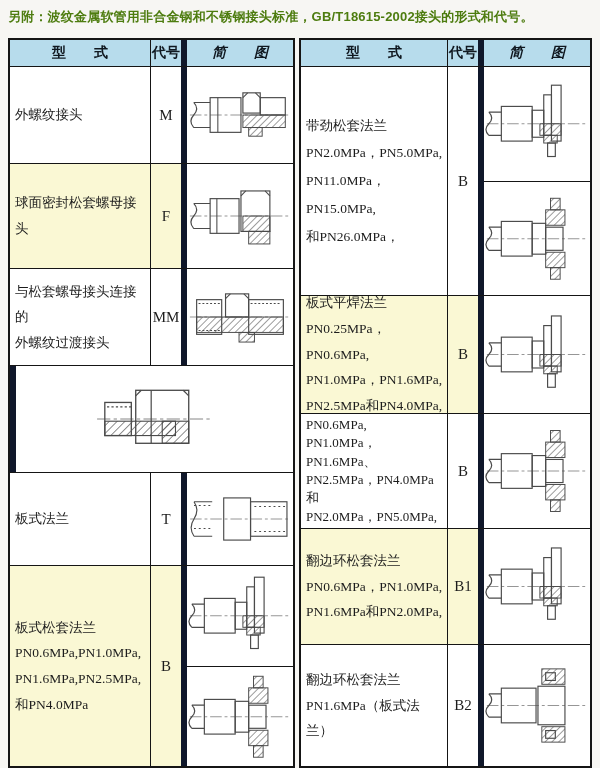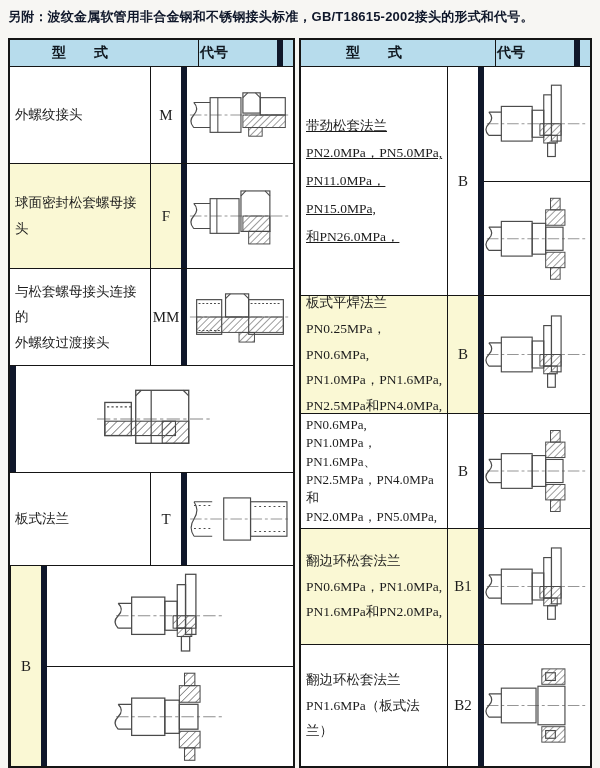--- a/index.html
+++ b/index.html
@@ -1,40 +1,40 @@
 <!DOCTYPE html>
 <html><head>
 <meta charset="utf-8">
 <style>
   html,body{margin:0;padding:0;}
   body{background:#f7f6f3;width:600px;height:768px;overflow:hidden;}
   .page{position:relative;width:600px;height:768px;background:#f7f6f3;
         font-family:"Liberation Serif",serif;color:#1c1c1c;}
   .title{position:absolute;top:8px;left:8px;width:586px;
          font-family:"Liberation Sans",sans-serif;font-weight:bold;
-         font-size:13px;letter-spacing:.2px;color:#0f172a;white-space:nowrap;}
+         font-size:13px;letter-spacing:.2px;color:#4d7c0f;white-space:nowrap;}
   .tables{position:absolute;top:38px;left:8px;display:flex;gap:4px;}
   .tbl{box-sizing:border-box;border:2px solid #151515;background:#fff;height:730px;}
   .tbl.left{width:287px;}
   .tbl.right{width:293px;}
-  .hrow{display:flex;height:26px;background:#b7dcec;gap:48px;}
+  .hrow{display:flex;height:26px;background:#b7dcec;}
   .row{display:flex;border-top:1px solid #151515;background:#fff;}
   .cell{box-sizing:border-box;display:flex;align-items:center;justify-content:center;
         font-size:13.5px;overflow:hidden;}
   .cell.type{justify-content:flex-start;text-align:left;
              padding:2px 4px 2px 5px;white-space:pre-line;line-height:1.9;}
   .cell.code{width:31px;border-left:1px solid #151515;font-size:15px;text-align:right;}
   .cell.diag{flex:1;border-left:6px solid #0f172a;flex-direction:column;
              align-items:stretch;justify-content:stretch;padding:0;font-style:italic;}
   .tbl.left .cell.type{width:140px;}
   .tbl.right .cell.type{width:146px;}
   .hrow .cell{font-weight:bold;font-size:14px;color:#101820;white-space:pre;
               justify-content:center;padding:0;line-height:1;}
   .row.y .type,.row.y .code{background:#faf8d4;}
-  .row .type.wide{line-height:2.05;text-decoration:underline;}
+  .row .type.wide{line-height:2.05;}
   .row .type.tight{line-height:1.42;font-size:13px;padding-top:4px;padding-bottom:4px;}
   .dsub{flex:1;display:flex;align-items:center;justify-content:center;min-height:0;}
   .dsub + .dsub{border-top:1px solid #151515;}
   .dsub svg{width:100%;height:100%;display:block;}
 </style>
 </head>
 <body>
 
 <div class="page">
   <div class="title">另附：波纹金属软管用非合金钢和不锈钢接头标准，GB/T18615-2002接头的形式和代号。</div>
@@ -168,20 +168,24 @@
                 <line x1="70" y1="35" x2="102" y2="35" stroke="#4a4a4a" stroke-width="1.1" stroke-dasharray="2 3"></line>
                 <line x1="70" y1="61" x2="102" y2="61" stroke="#4a4a4a" stroke-width="1.1" stroke-dasharray="2 3"></line>
                 <line x1="7" y1="34" x2="24" y2="34" stroke="#4a4a4a" stroke-width="1.1" stroke-dasharray="2 3"></line>
                 <line x1="7" y1="58" x2="24" y2="58" stroke="#4a4a4a" stroke-width="1.1" stroke-dasharray="2 3"></line>
               </svg>
             </div>
         </div>
       </div>
 
       <div class="row y" style="height:200px">
+        <div class="cell type">板式松套法兰
+PN0.6MPa,PN1.0MPa,
+PN1.6MPa,PN2.5MPa,
+和PN4.0MPa</div>
         <div class="cell code">B</div>
         <div class="cell diag">
           <div class="dsub">
               <svg viewBox="0 0 110 96" preserveAspectRatio="xMidYMid meet">
                 <defs>
                   <pattern id="ht" width="5" height="5" patternUnits="userSpaceOnUse" patternTransform="rotate(45)">
                     <line x1="0" y1="0" x2="0" y2="5" stroke="#555" stroke-width="1.2"></line>
                   </pattern>
                 </defs>
                 <line x1="3" y1="48" x2="107" y2="48" stroke="#777" stroke-width="0.8" stroke-dasharray="12 3 3 3"></line>

